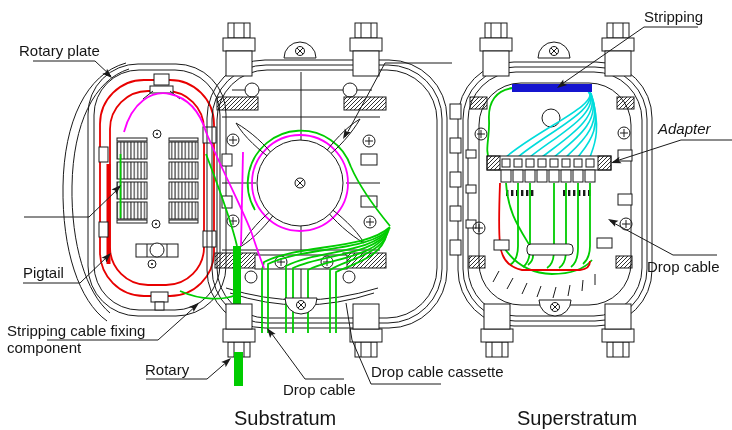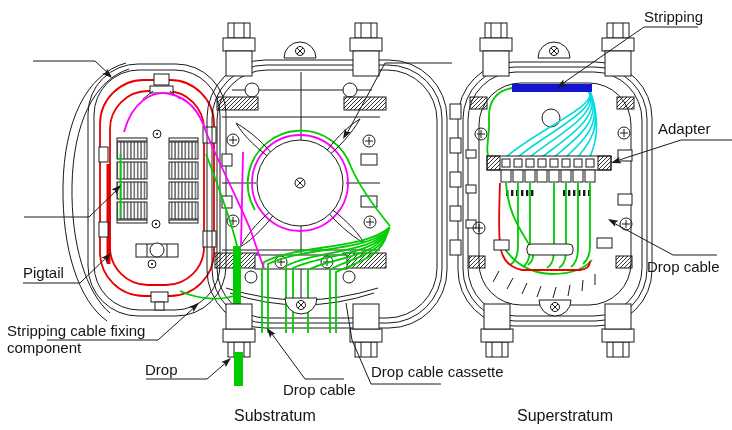--- a/index.html
+++ b/index.html
@@ -9,21 +9,21 @@
   .lineart{stroke:#1a1a1a;fill:none;stroke-width:1;}
   .wf{fill:#ffffff;}
   .bk{fill:#1a1a1a;stroke:none;}
   .fiber-green{stroke:var(--fiber_green);fill:none;stroke-width:1.8;}
   .fiber-magenta{stroke:var(--fiber_magenta);fill:none;stroke-width:1.8;}
   .fiber-red{stroke:var(--fiber_red);fill:none;stroke-width:1.8;}
   .fiber-cyan{stroke:var(--fiber_cyan);fill:none;stroke-width:1.6;}
   .fill-green{fill:var(--fiber_green);stroke:none;}
   .fill-blue{fill:var(--splitter_blue);stroke:none;}
   .lbl{position:absolute;font-size:15px;line-height:17px;color:#151515;white-space:nowrap;}
-  .cap{position:absolute;font-size:16px;color:#151515;white-space:nowrap;}
+  .cap{position:absolute;font-size:20px;color:#151515;white-space:nowrap;}
 </style>
 </head>
 <body>
 
 <div class="stage">
 
 <svg width="732" height="430" viewBox="0 0 732 430">
   <defs>
     <pattern id="hatch" width="4" height="4" patternUnits="userSpaceOnUse">
       <path d="M0,4 L4,0" stroke="#1a1a1a" stroke-width="0.9"></path>
@@ -312,27 +312,28 @@
     <polyline points="146,379 207,379 229,360"></polyline>
     <use href="#arr" class="bk" transform="translate(231,358) rotate(-41)"></use>
     <polyline points="344,379 305,379 269,330"></polyline>
     <use href="#arr" class="bk" transform="translate(267,328) rotate(-126)"></use>
     <polyline points="441,384 371,384 352,340 346,303"></polyline>
     <polyline points="717,255 673,255 610,221"></polyline>
     <use href="#arr" class="bk" transform="translate(608,219) rotate(-151)"></use>
   </g>
 </svg>
 
+<div class="lbl" style="left:19px;top:42px;">Rotary plate</div>
 <div class="lbl" style="left:644px;top:8px;">Stripping</div>
-<div class="lbl" style="left:658px;top:120px;">Adapter</div>
+<div class="lbl" style="left:658px;top:120px;font-style:italic;">Adapter</div>
 <div class="lbl" style="left:23px;top:264px;text-align:center;">Pigtail</div>
 <div class="lbl" style="left:7px;top:322px;">
   <div>Stripping cable fixing</div>
   <div>component</div>
 </div>
-<div class="lbl" style="left:145px;top:361px;">Drop</div>
+<div class="lbl" style="left:145px;top:361px;">Rotary</div>
 <div class="lbl" style="left:283px;top:381px;">Drop cable</div>
 <div class="lbl" style="left:371px;top:363px;">Drop cable cassette</div>
 <div class="lbl" style="left:647px;top:258px;">Drop cable</div>
 <div class="cap" style="left:234px;top:407px;">Substratum</div>
 <div class="cap" style="left:517px;top:407px;">Superstratum</div>
 
 </div>
 
 </body></html>

